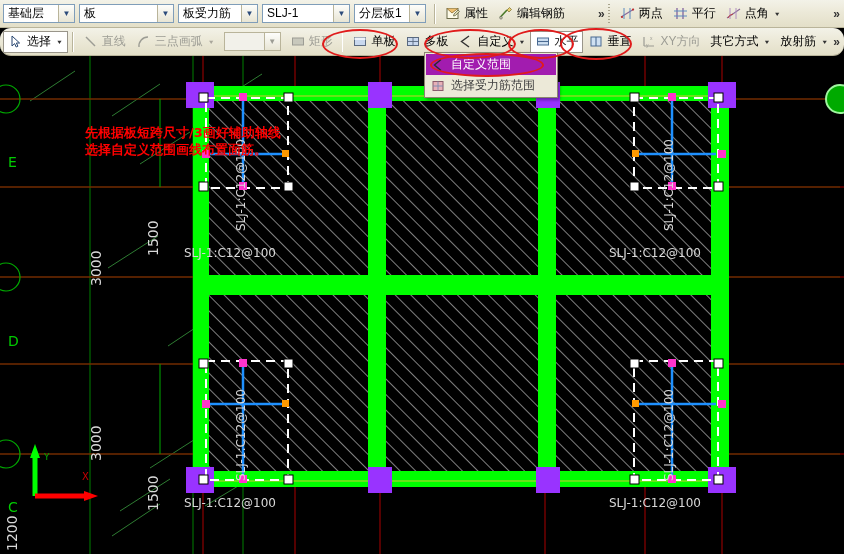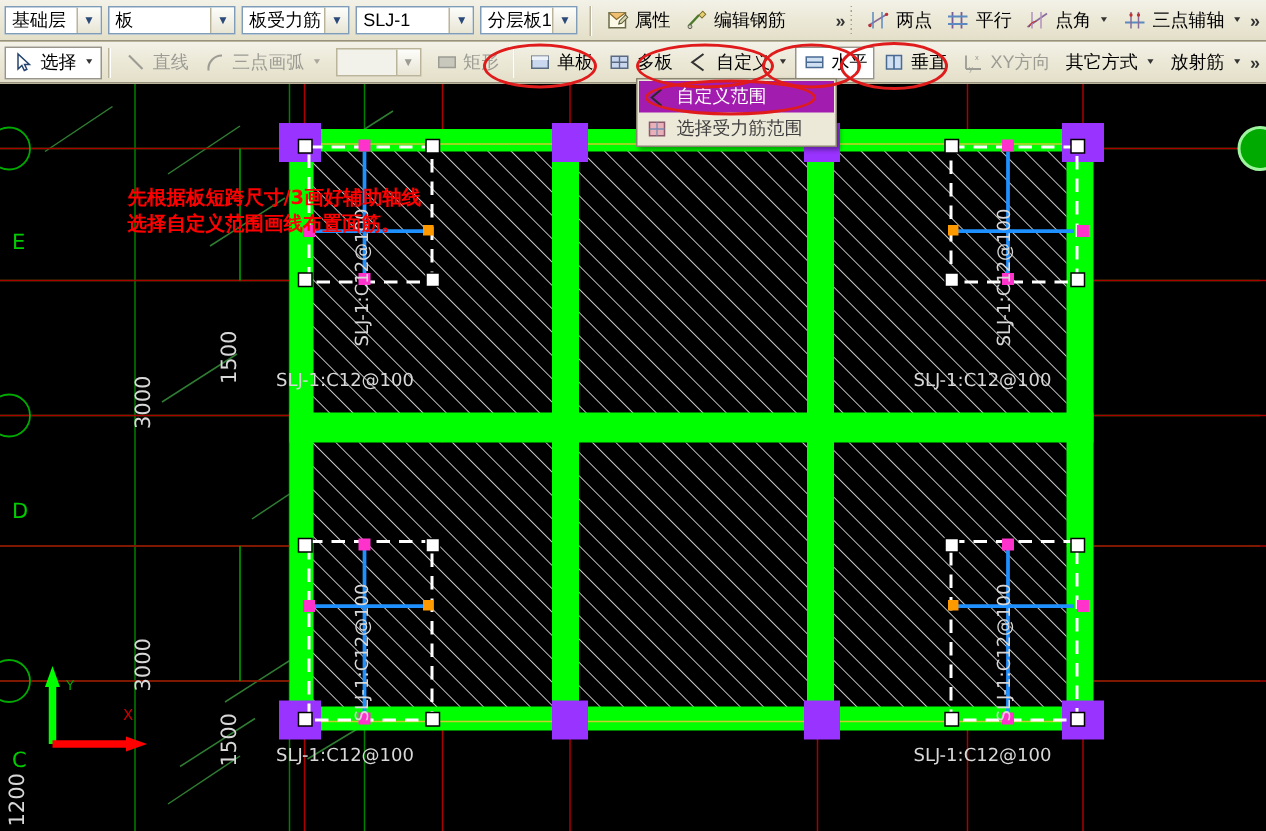--- a/index.html
+++ b/index.html
@@ -14,21 +14,21 @@
   
   .toolbar{
     position:absolute;left:0;width:844px;
     background:linear-gradient(to bottom,#f3f2e8 0%,#ece9d8 45%,#e3dfc8 100%);
     border-bottom:1px solid #b9b49a;
     display:flex;align-items:center;
     font-size:12px;color:#000;
     box-sizing:border-box;
   }
   #toolbar-top{top:0;height:28px;padding-left:3px;}
-  #toolbar-second{top:28px;height:28px;padding-left:3px;}
+  #toolbar-second{top:28px;height:28px;padding-left:3px;border-radius:11px;}
 
   .combo{
     height:19px;background:#fff;border:1px solid #7f9db9;
     display:flex;align-items:flex-start;justify-content:space-between;
     margin-right:4px;box-sizing:border-box;padding-left:4px;
     font-size:12px;line-height:17px;white-space:nowrap;overflow:hidden;
   }
   .combo .cval{flex:1;overflow:hidden;}
   .combo .carrow{
     width:15px;height:17px;flex:0 0 15px;
@@ -175,32 +175,20 @@
         <svg width="16" height="15" viewBox="0 0 16 15">
           <path d="M1 12 L14 3" stroke="#8a6a9a" stroke-width="1.1"></path>
           <path d="M4 2 L4 13 M10 2 L10 13" stroke="#b090c0" stroke-width="1"></path>
           <path d="M2 12 a6 6 0 0 1 5 -4" stroke="#c03030" stroke-width=".8" fill="none"></path>
         </svg>
       </span>
       <span class="lbl">点角</span>
       <span class="caret">▼</span>
     </div>
 
-    <div class="tbtn">
-      <span class="ico">
-        <svg width="16" height="15" viewBox="0 0 16 15">
-          <path d="M1 9 L14 9" stroke="#5a8ac0" stroke-width="1.2"></path>
-          <path d="M5 2 L5 13 M10 2 L10 13" stroke="#8a6a9a" stroke-width="1"></path>
-          <circle cx="5" cy="4" r="1.1" fill="#c03030"></circle>
-            <circle cx="10" cy="4" r="1.1" fill="#c03030"></circle>
-        </svg>
-      </span>
-      <span class="lbl">三点辅轴</span>
-      <span class="caret">▼</span>
-    </div>
 
     <span class="chev">»</span>
   </div>
 
   <div class="toolbar" id="toolbar-second">
 
     <div class="tbtn sel">
       <span class="ico">
         <svg width="16" height="15" viewBox="0 0 16 15">
           <path d="M4 2 L4 12 L6.6 9.6 L8.2 13 L9.9 12.2 L8.4 9 L11.6 9 Z" fill="#ffffff" stroke="#24436e" stroke-width="1"></path>

